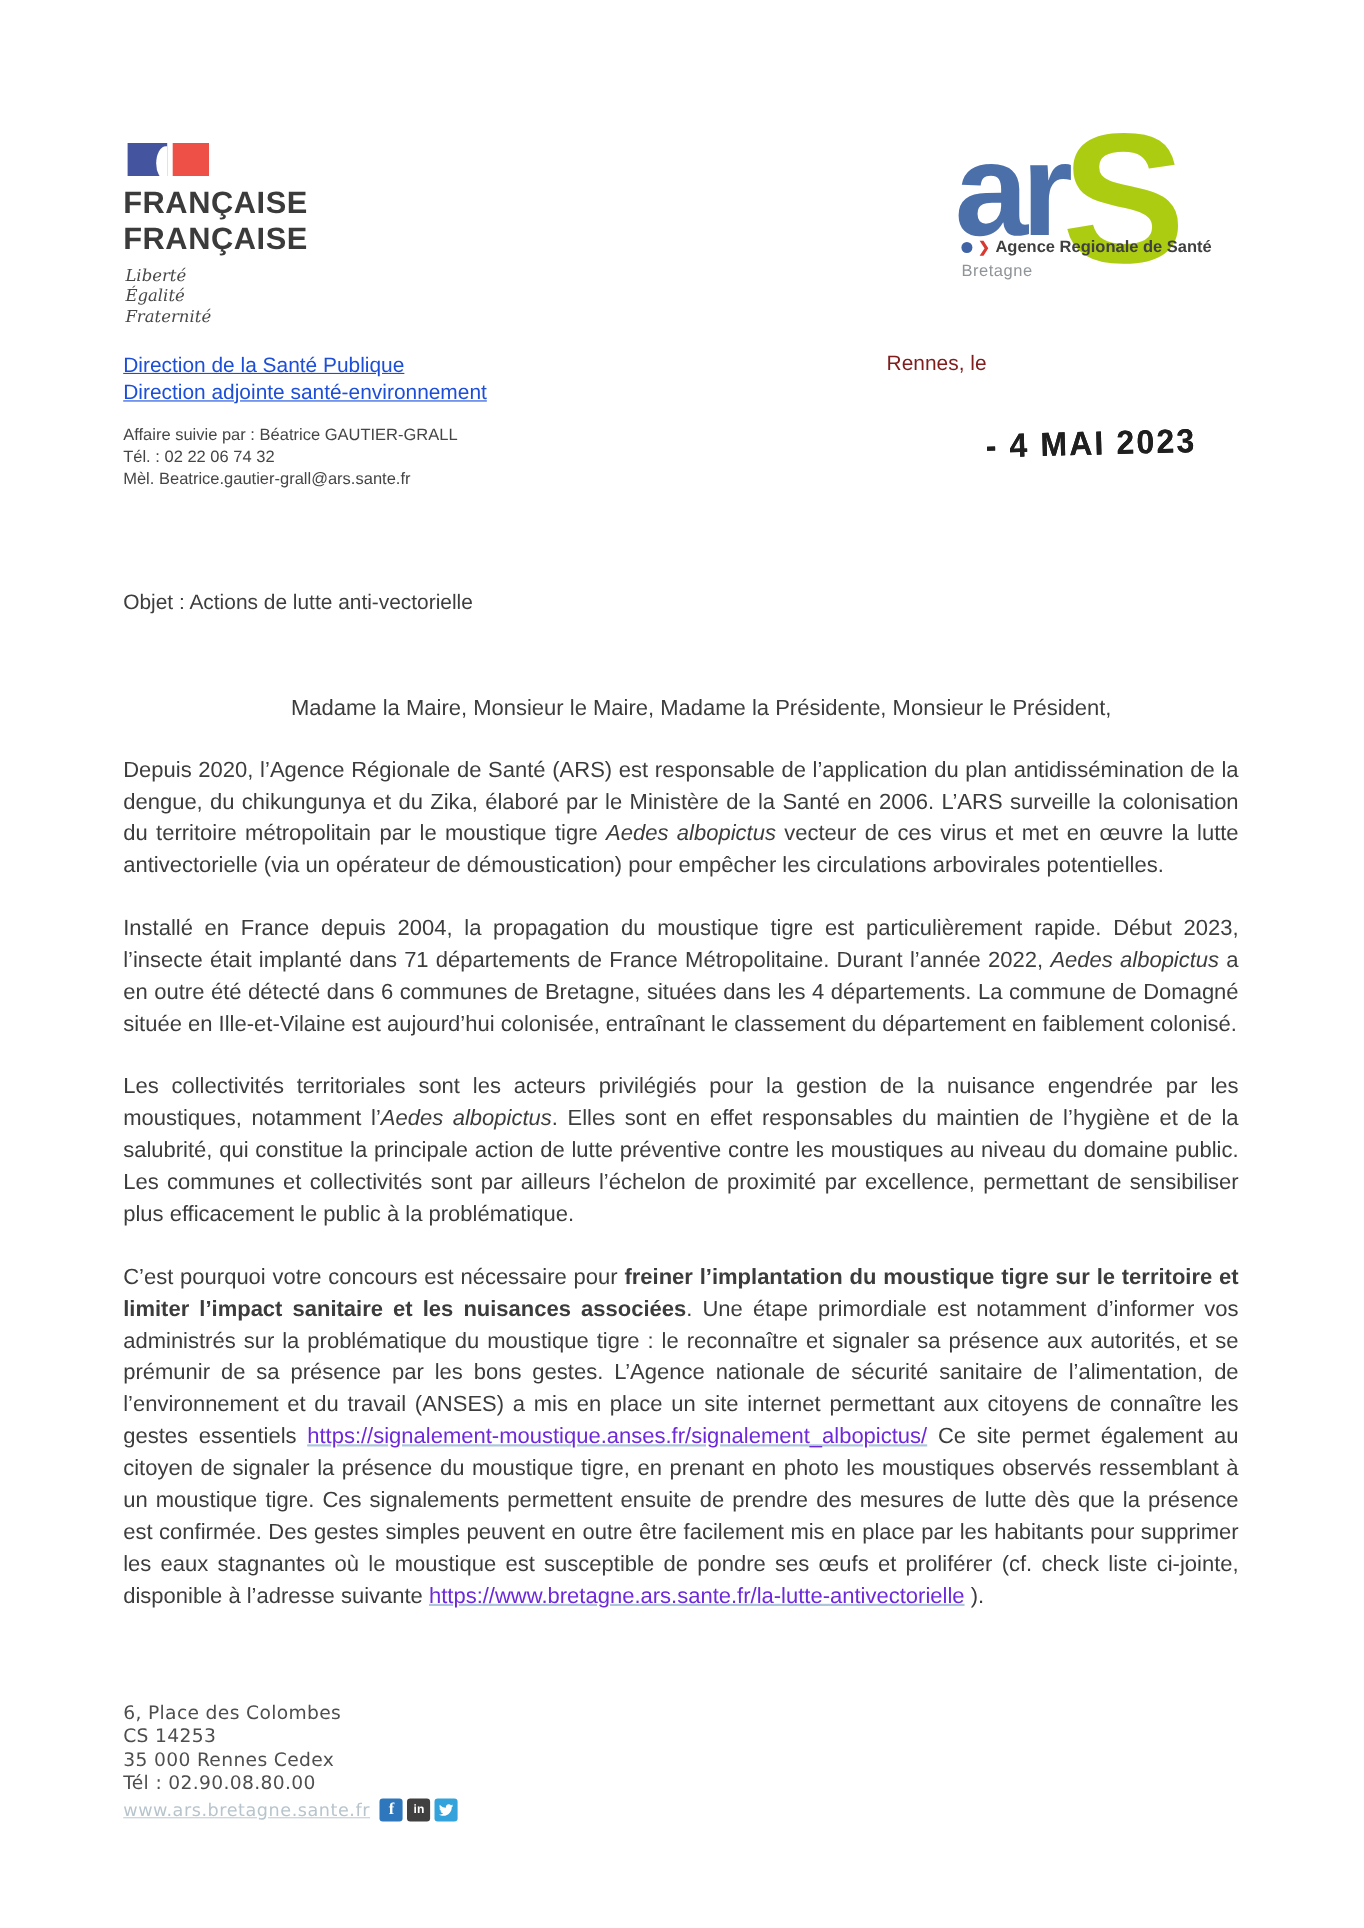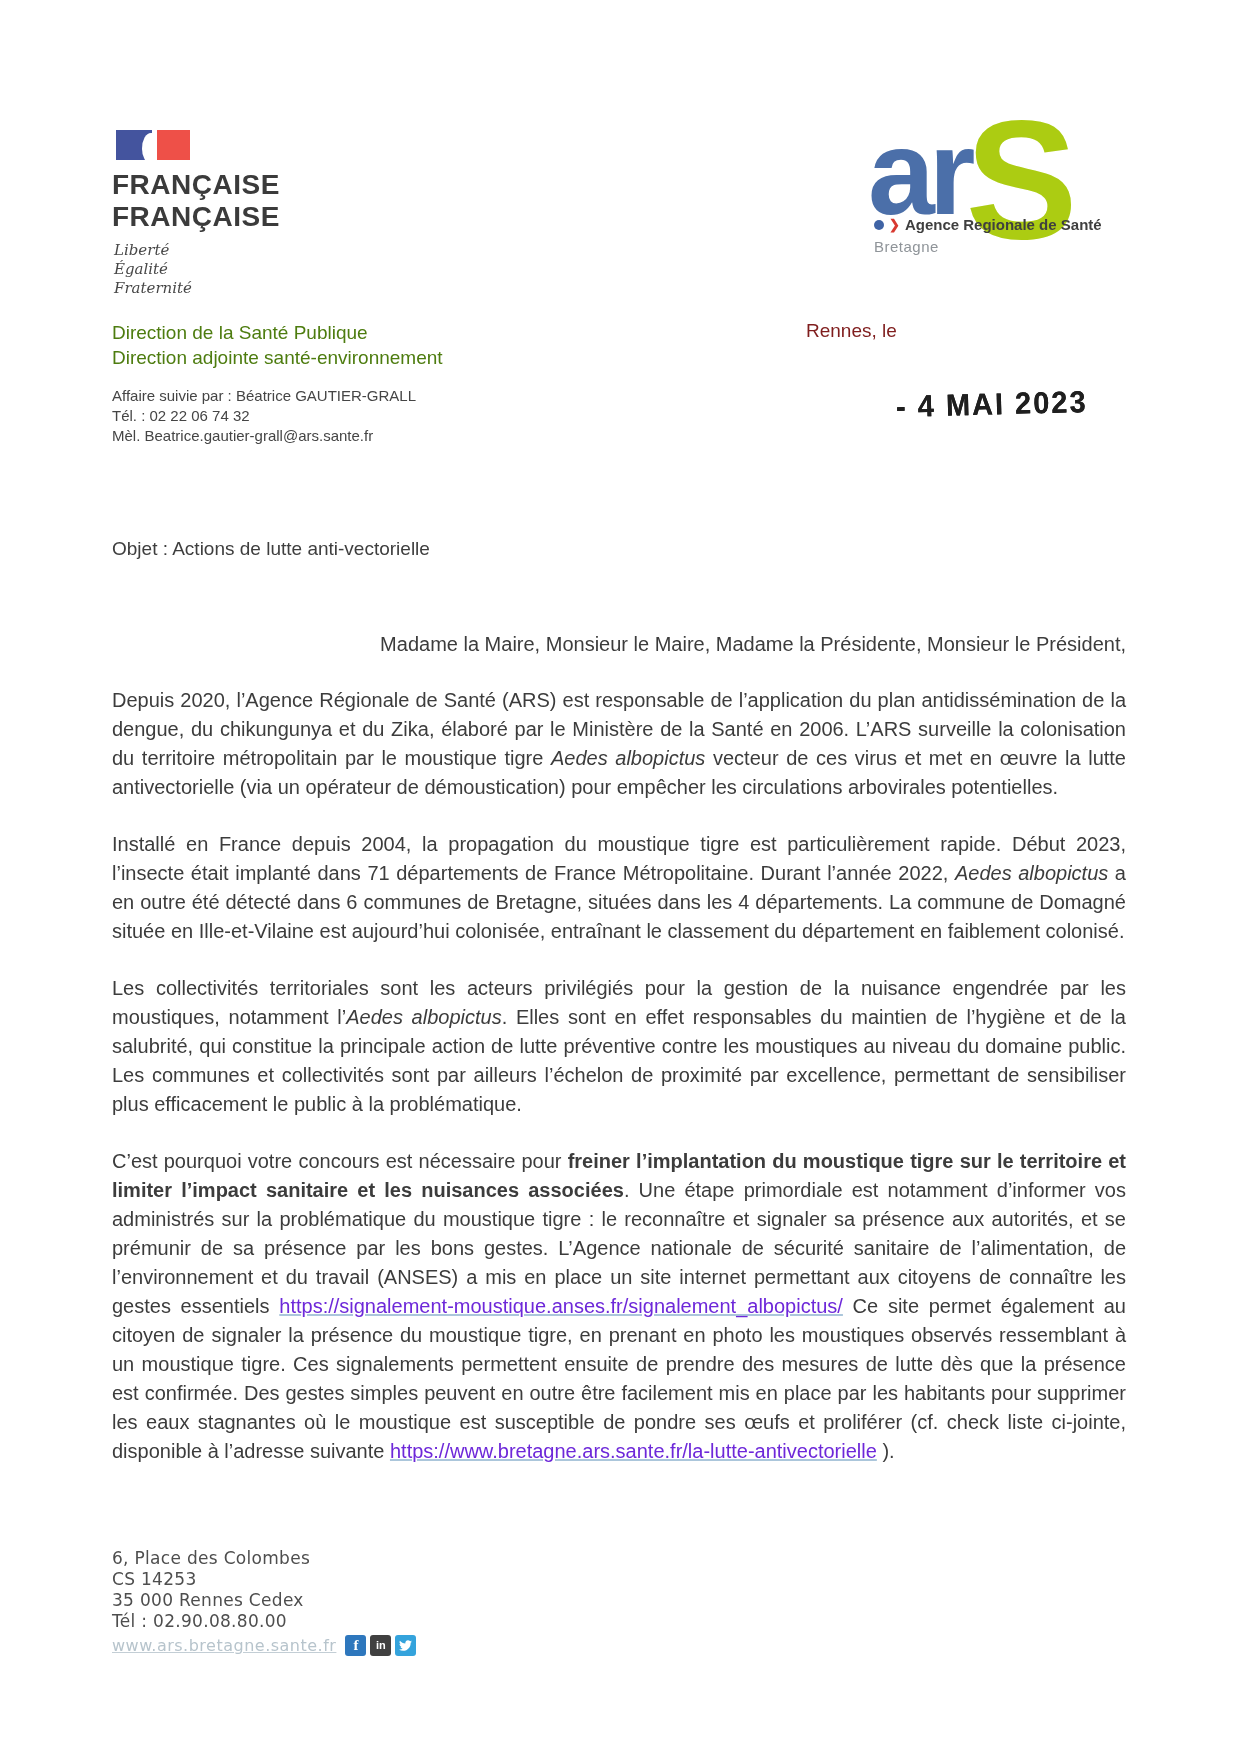--- a/index.html
+++ b/index.html
@@ -26,36 +26,36 @@
   .ars{position:absolute;left:868px;top:100px;width:260px;height:170px;}
   .ars-letters{position:absolute;left:0;top:-28px;white-space:nowrap;line-height:1;}
   .ars-ar{font-size:120px;font-weight:bold;color:#4b6fa9;letter-spacing:-6px;}
   .ars-s{font-size:168px;font-weight:bold;color:#accc12;position:relative;top:24px;left:-4px;}
   .ars-tagline{position:absolute;left:6px;top:116px;display:flex;align-items:center;gap:5px;font-size:15px;font-weight:600;color:#3f3f3f;white-space:nowrap;}
   .ars-dot{width:10px;height:10px;border-radius:50%;background:#3f63a5;display:inline-block;}
   .ars-chevron{color:#d83a31;font-weight:bold;font-size:13px;}
   .ars-region{position:absolute;left:6px;top:138px;font-size:15px;color:#8f9499;letter-spacing:.5px;}
 
   
-  .sender{position:absolute;left:112px;top:320px;font-size:19px;line-height:25px;color:#4d7c0f;}
+  .sender{position:absolute;left:112px;top:320px;font-size:19px;line-height:25px;color:#1d4ed8;text-decoration:underline;}
   .contact{position:absolute;left:112px;top:386px;font-size:15px;line-height:20px;color:#454545;}
   .dateline-place{position:absolute;left:806px;top:320px;font-size:19px;color:#7f1d1d;}
   .date-stamp{
     position:absolute;left:896px;top:388px;
     font-size:29px;font-weight:bold;letter-spacing:2px;
     color:#1f1f1f;transform:rotate(-1.5deg) scaleY(1.05);
     text-shadow:0 0 .5px #111;
     white-space:nowrap;
   }
 
   
   .subject{position:absolute;left:112px;top:538px;font-size:19px;color:#3e3e3e;}
   .body-text{position:absolute;left:112px;top:630px;width:1014px;font-size:20px;line-height:29px;color:#3c3c3c;}
   .body-text p{margin:0 0 28px 0;text-align:justify;}
-  .body-text p.salutation{text-align:right;margin-bottom:27px;margin-left:37px;}
+  .body-text p.salutation{text-align:center;margin-bottom:27px;margin-left:37px;}
   .seg-italic{font-style:italic;}
   .seg-bold{font-weight:bold;}
   .seg-link{color:#6d28d9;text-decoration:underline;text-decoration-color:#abc6db;word-break:break-all;}
 
   
   .footer{position:absolute;left:112px;top:1548px;font-family:"DejaVu Sans", sans-serif;font-size:17px;line-height:21px;color:#4e4e4e;}
   .footer .addr{letter-spacing:.3px;}
   .footer-web-row{display:flex;gap:9px;margin-top:3px;}
   .website{font-size:16px;color:#b7c4cc;text-decoration:underline;text-decoration-color:#c3ced5;letter-spacing:.5px;}
   .social{display:flex;gap:4px;align-items:center;}

